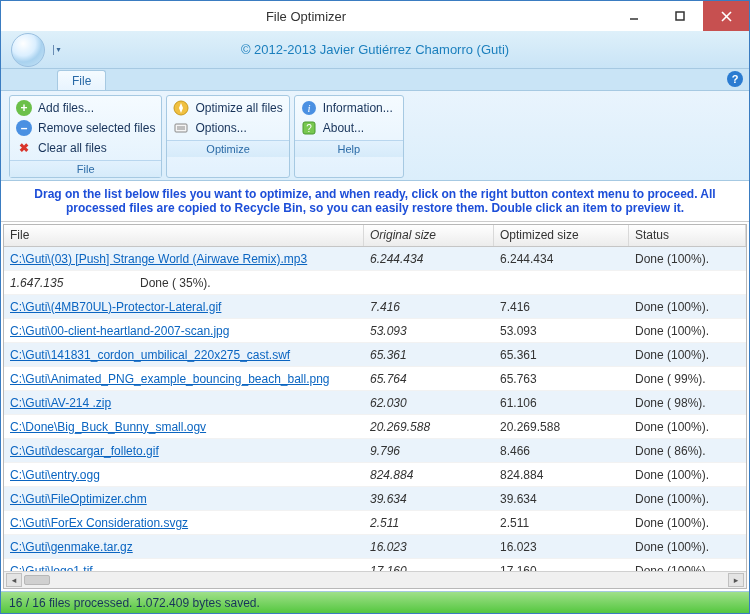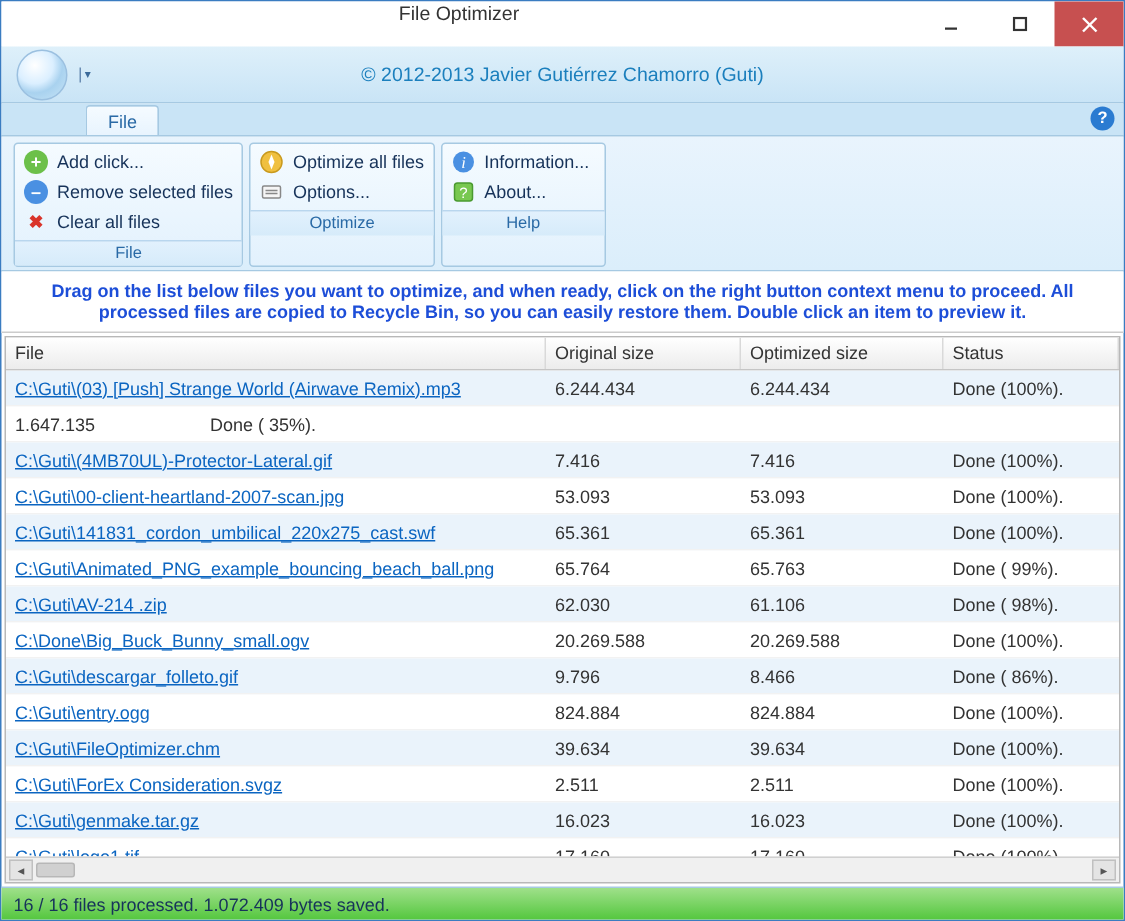--- a/index.html
+++ b/index.html
@@ -1,19 +1,19 @@
 <!DOCTYPE html>
 <html><head>
 <meta charset="utf-8">
 <style>
   * { box-sizing: border-box; }
   html, body { margin:0; padding:0; font-family: "Segoe UI", Tahoma, sans-serif; font-size:12px; background:#fff; }
   .window { width:750px; height:614px; border:1px solid #3a7cc1; display:flex; flex-direction:column; background:#fff; }
   
-  .titlebar { height:30px; background:#fff; display:flex; }
+  .titlebar { height:30px; background:#fff; display:flex; align-items:center; }
   .titlebar .title { flex:1; text-align:center; font-size:13px; color:#333; }
   .titlebar .winbtns { display:flex; height:100%; }
   .titlebar .winbtn { width:46px; display:flex; align-items:center; justify-content:center; color:#333; }
   .titlebar .close { background:#c75050; color:#fff; }
   
   .topstrip {
     height:38px;
     background:linear-gradient(#def0fa,#c9e4f6);
     border-bottom:1px solid #a6c9e2;
     display:flex; align-items:center; position:relative;
@@ -69,21 +69,21 @@
   }
   
   .grid { flex:1; display:flex; flex-direction:column; overflow:hidden; border:1px solid #b8b8b8; margin:2px; }
   .ghead {
     display:flex; background:linear-gradient(#fff,#ececec);
     border-bottom:1px solid #c5c5c5; color:#333; font-size:12px;
     flex:0 0 22px;
   }
   .ghead > div { padding:3px 6px; border-right:1px solid #d9d9d9; }
   .col-file { flex:0 0 360px; }
-  .col-os   { flex:0 0 130px; }
+  .col-os   { flex:0 0 130px;font-style:italic; }
   .col-opt  { flex:0 0 135px; }
   .col-st   { flex:1 1 auto; }
   
   .gbody { flex:1; overflow:hidden; }
   .row { display:flex; font-size:12px; height:24px; align-items:center; border-bottom:1px solid #f2f2f2;}
   .row.even { background:#eaf3fb; }
   .row.odd  { background:#fff; }
   .row > div { padding:0 6px; overflow:hidden; white-space:nowrap; text-overflow:ellipsis; }
   .row .col-file a { color:#0b65c1; text-decoration:underline; }
   .row .col-os, .row .col-opt, .row .col-st { color:#333; }
@@ -142,21 +142,21 @@
   <div class="tabrow">
     <div class="tab">File</div>
     <div class="helpicon">?</div>
   </div>
 
   <div class="ribbon">
     <div class="group">
       <div class="items">
         <div class="ritem">
           <span class="icon icon-add">+</span>
-          <span>Add click...</span>
+          <span>Add files...</span>
         </div>
         <div class="ritem">
           <span class="icon icon-remove">–</span>
           <span>Remove selected files</span>
         </div>
         <div class="ritem">
           <span class="icon icon-clear">✖</span>
           <span>Clear all files</span>
         </div>
       </div>

